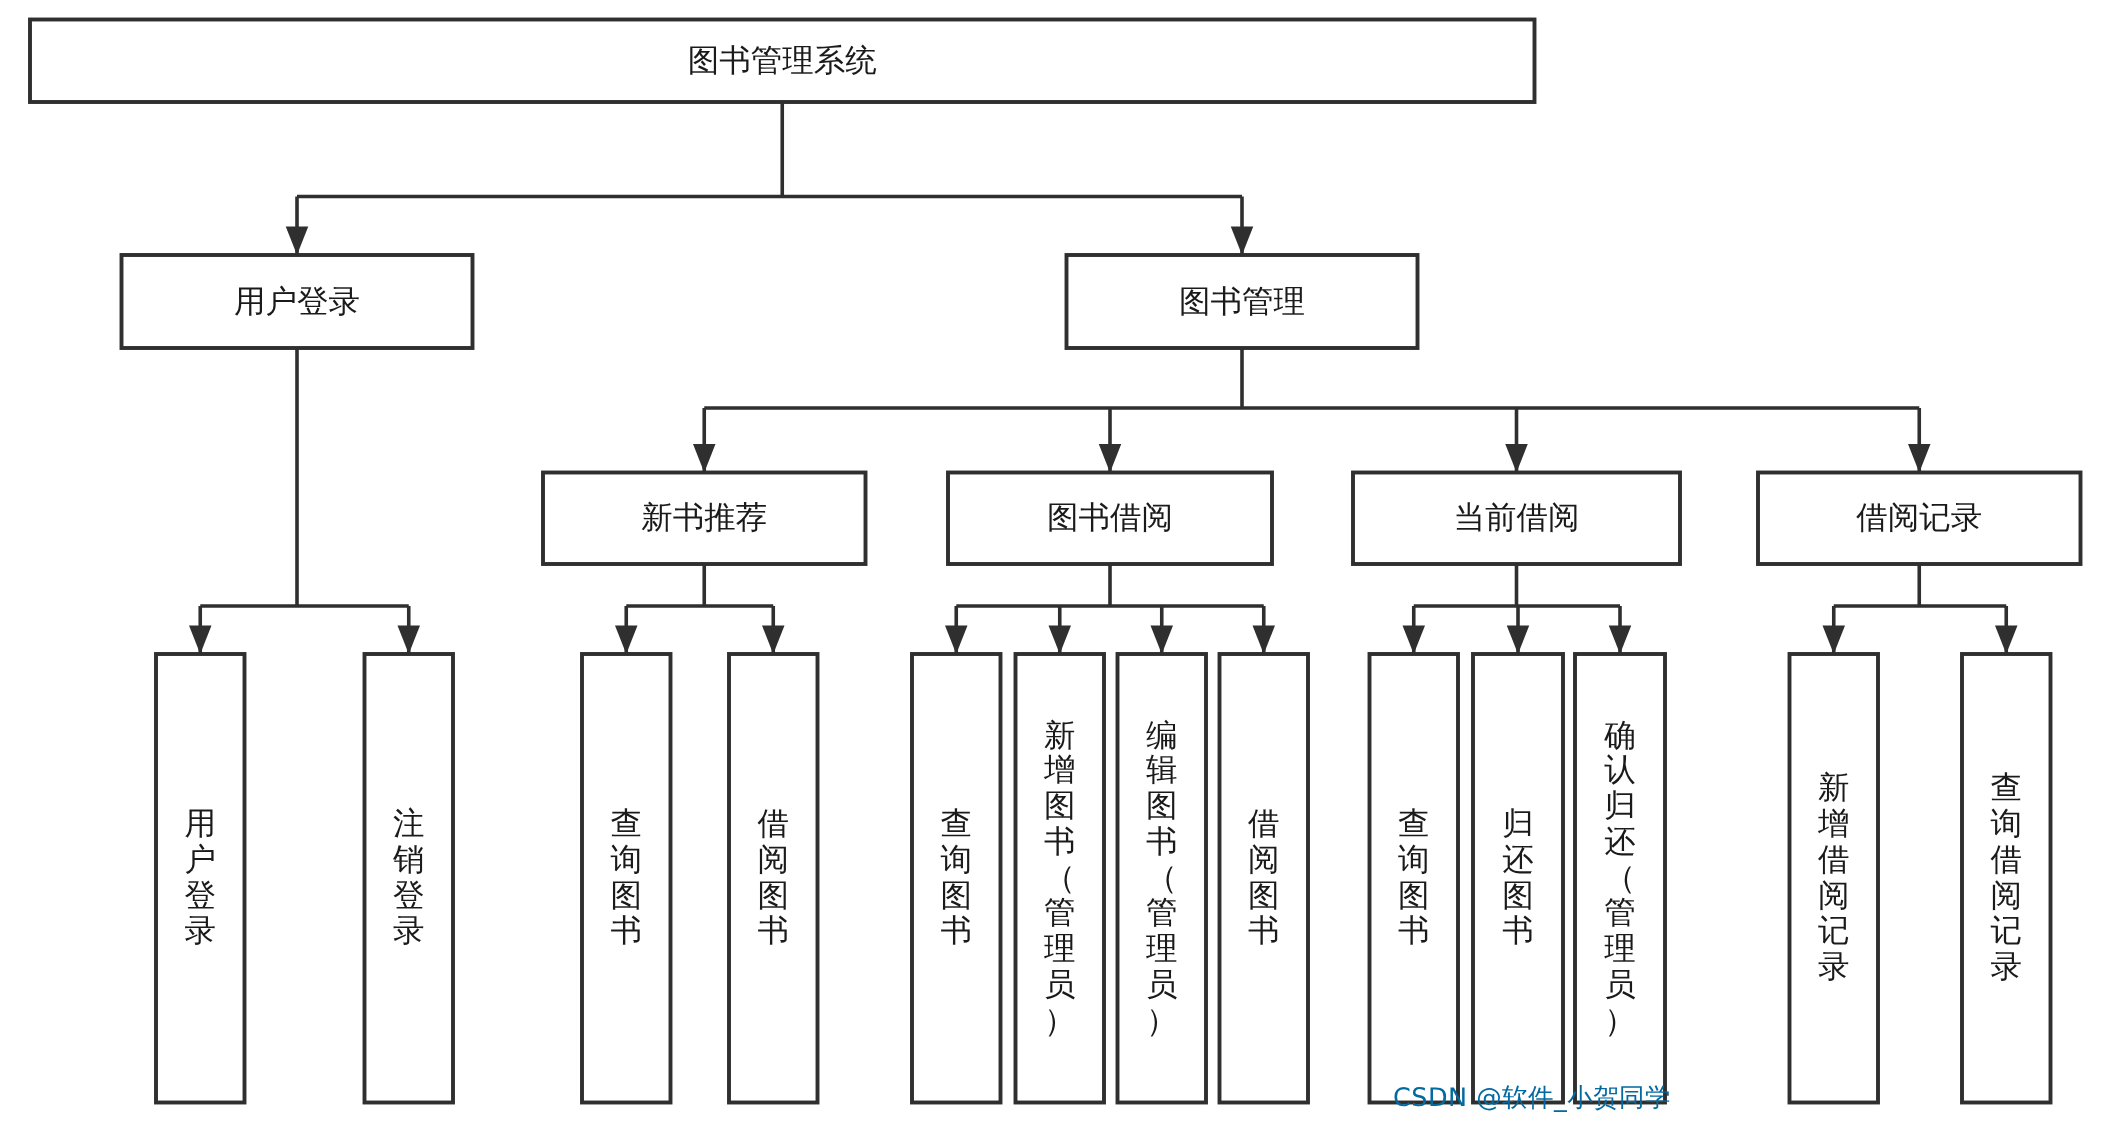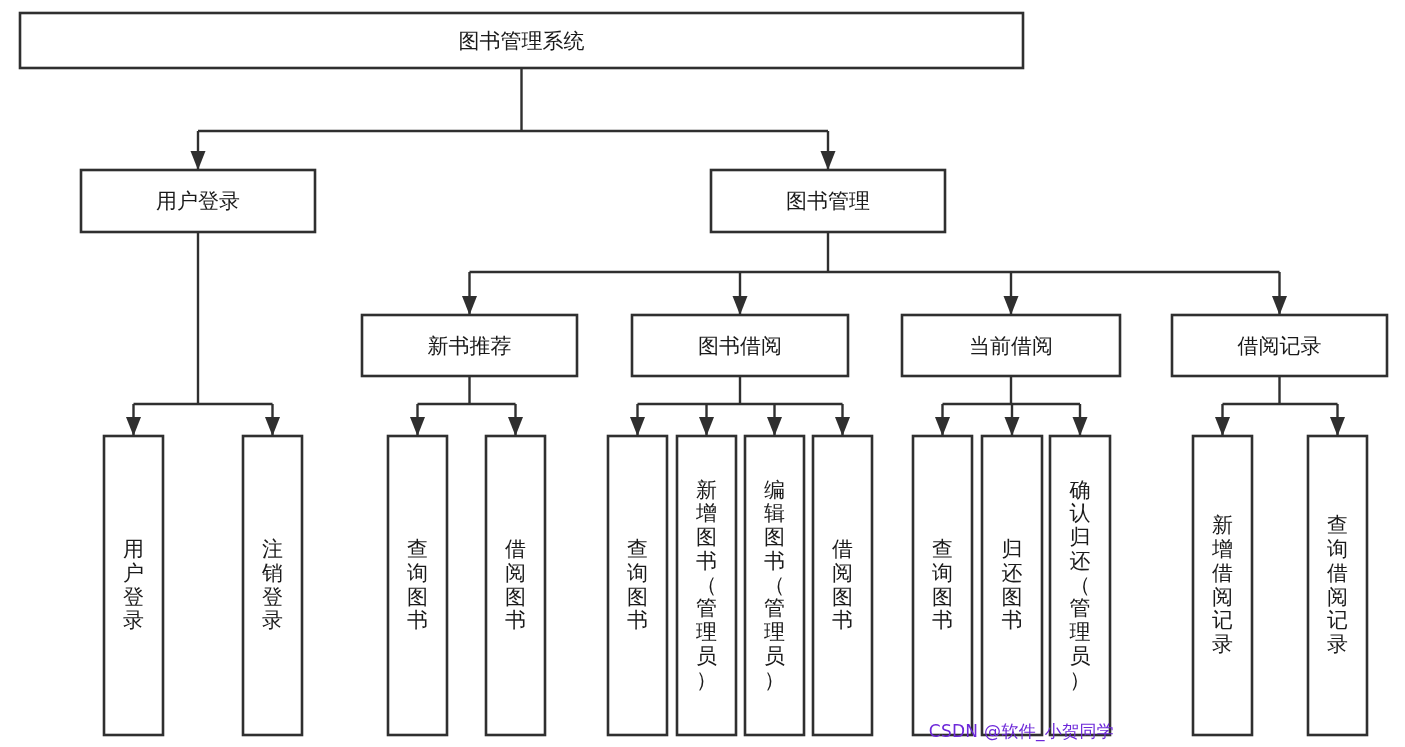--- a/index.html
+++ b/index.html
@@ -61,21 +61,21 @@
     pointer-events: none;
     text-align: center;
     white-space: pre;
   }
   .watermark {
     position: absolute;
     right: 10px;
     bottom: 4px;
     font-family: "DejaVu Sans", "Liberation Sans", sans-serif;
     font-size: 17px;
-    color: #6d28d9;
+    color: #0369a1;
     letter-spacing: 0.3px;
     user-select: none;
   }
 </style>
 </head>
 <body>
 
 <div id="diagram-root">
   <svg class="diagram" viewBox="0 0 1405 747">
     <g id="edges-layer">

